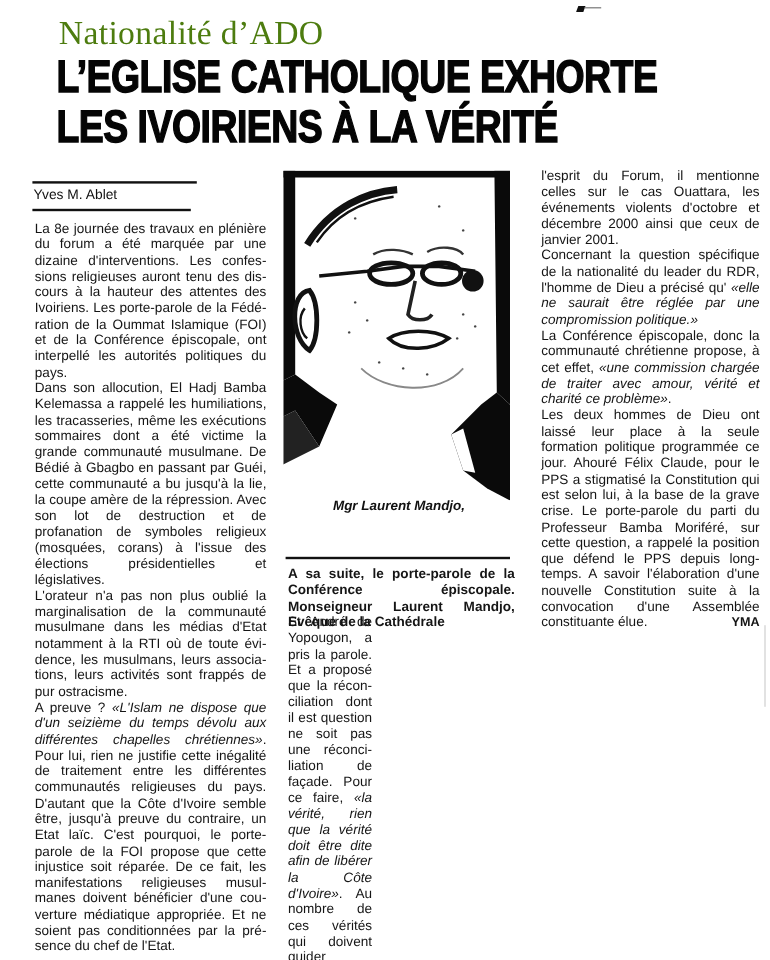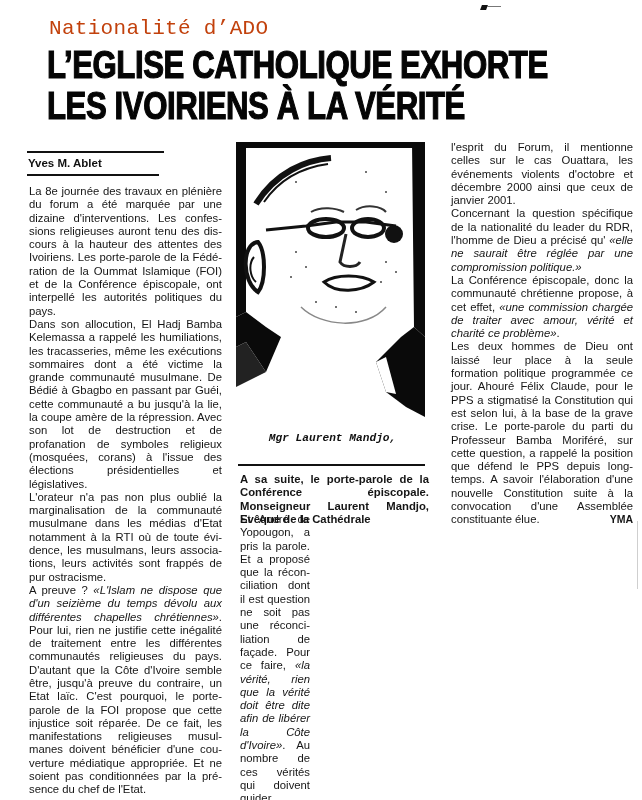--- a/index.html
+++ b/index.html
@@ -5,51 +5,51 @@
   * { margin: 0; padding: 0; box-sizing: border-box; }
   html, body { width: 642px; height: 800px; background: #ffffff; overflow: hidden; }
   body { position: relative; font-family: "Liberation Sans", sans-serif; color: #111; }
 
   .corner-mark { position: absolute; left: 481px; top: 5px; width: 14px; height: 6px; }
   .corner-mark .blob { position: absolute; left: 0; top: 0; width: 6px; height: 5px; background: #111; transform: skewX(-20deg); }
   .corner-mark .tail { position: absolute; left: 6px; top: 1px; width: 14px; height: 1px; background: #777; }
 
   .kicker {
     position: absolute; left: 49px; top: 14px;
-    font-family: Liberation Mono, monospace; font-size: 21px; line-height: 30px; color: #c2410c;
+    font-family: Liberation Serif, serif; font-size: 28px; line-height: 30px; color: #4d7c0f;
     letter-spacing: 0.3px;
   }
   .headline {
     position: absolute; left: 47px; top: 45px; width: 560px;
     font-family: "Liberation Sans", sans-serif; font-weight: 900; font-size: 38px; line-height: 41px;
     color: #050505; transform: scaleX(0.82); transform-origin: left top; letter-spacing: -0.5px;
     white-space: nowrap; -webkit-text-stroke: 1.2px #050505;
   }
   .headline span { display: block; }
 
   .byline-rule-top { position: absolute; left: 27px; top: 151px; width: 137px; height: 2px; background: #111; }
-  .byline { position: absolute; left: 28px; top: 157px; font-weight: bold; font-size: 11.5px; color: #111; }
+  .byline { position: absolute; left: 28px; top: 157px; font-weight: normal; font-size: 11.5px; color: #111; }
   .byline-rule-bottom { position: absolute; left: 27px; top: 174px; width: 132px; height: 2px; background: #111; }
 
   .col { position: absolute; font-size: 11.3px; line-height: 13.3px; color: #151515; text-align: justify; hyphens: manual; }
   .col p { text-indent: 0; }
   .col i { font-style: italic; }
 
   .col-1 { left: 29px; top: 185px; width: 193px; }
   .col-3 { left: 451px; top: 141px; width: 182px; }
   .col-2-full { left: 240px; top: 473px; width: 189px; font-weight: bold; }
   .col-2-narrow { left: 240px; top: 513px; width: 70px; }
 
   .photo-frame {
     position: absolute; left: 236px; top: 142px; width: 189px; height: 275px;
     background: #fff; overflow: hidden;
   }
   .caption {
-    position: absolute; left: 240px; top: 432px; width: 185px; text-align: center;
-    font-weight: bold; font-style: italic; font-size: 11.2px; line-height: 13px; color: #111; font-family: Liberation Mono, monospace;
+    position: absolute; left: 240px; top: 416px; width: 185px; text-align: center;
+    font-weight: bold; font-style: italic; font-size: 11.2px; line-height: 13px; color: #111;
   }
   .caption-rule { position: absolute; left: 238px; top: 464px; width: 187px; height: 2px; background: #111; }
 
   .signature { font-weight: bold; font-size: 10.5px; float: right; }
   .edge-line { position: absolute; left: 637px; top: 521px; width: 1px; height: 68px; background: #cfcfcf; }
 </style>
 </head>
 <body>
 
 <div class="corner-mark">

